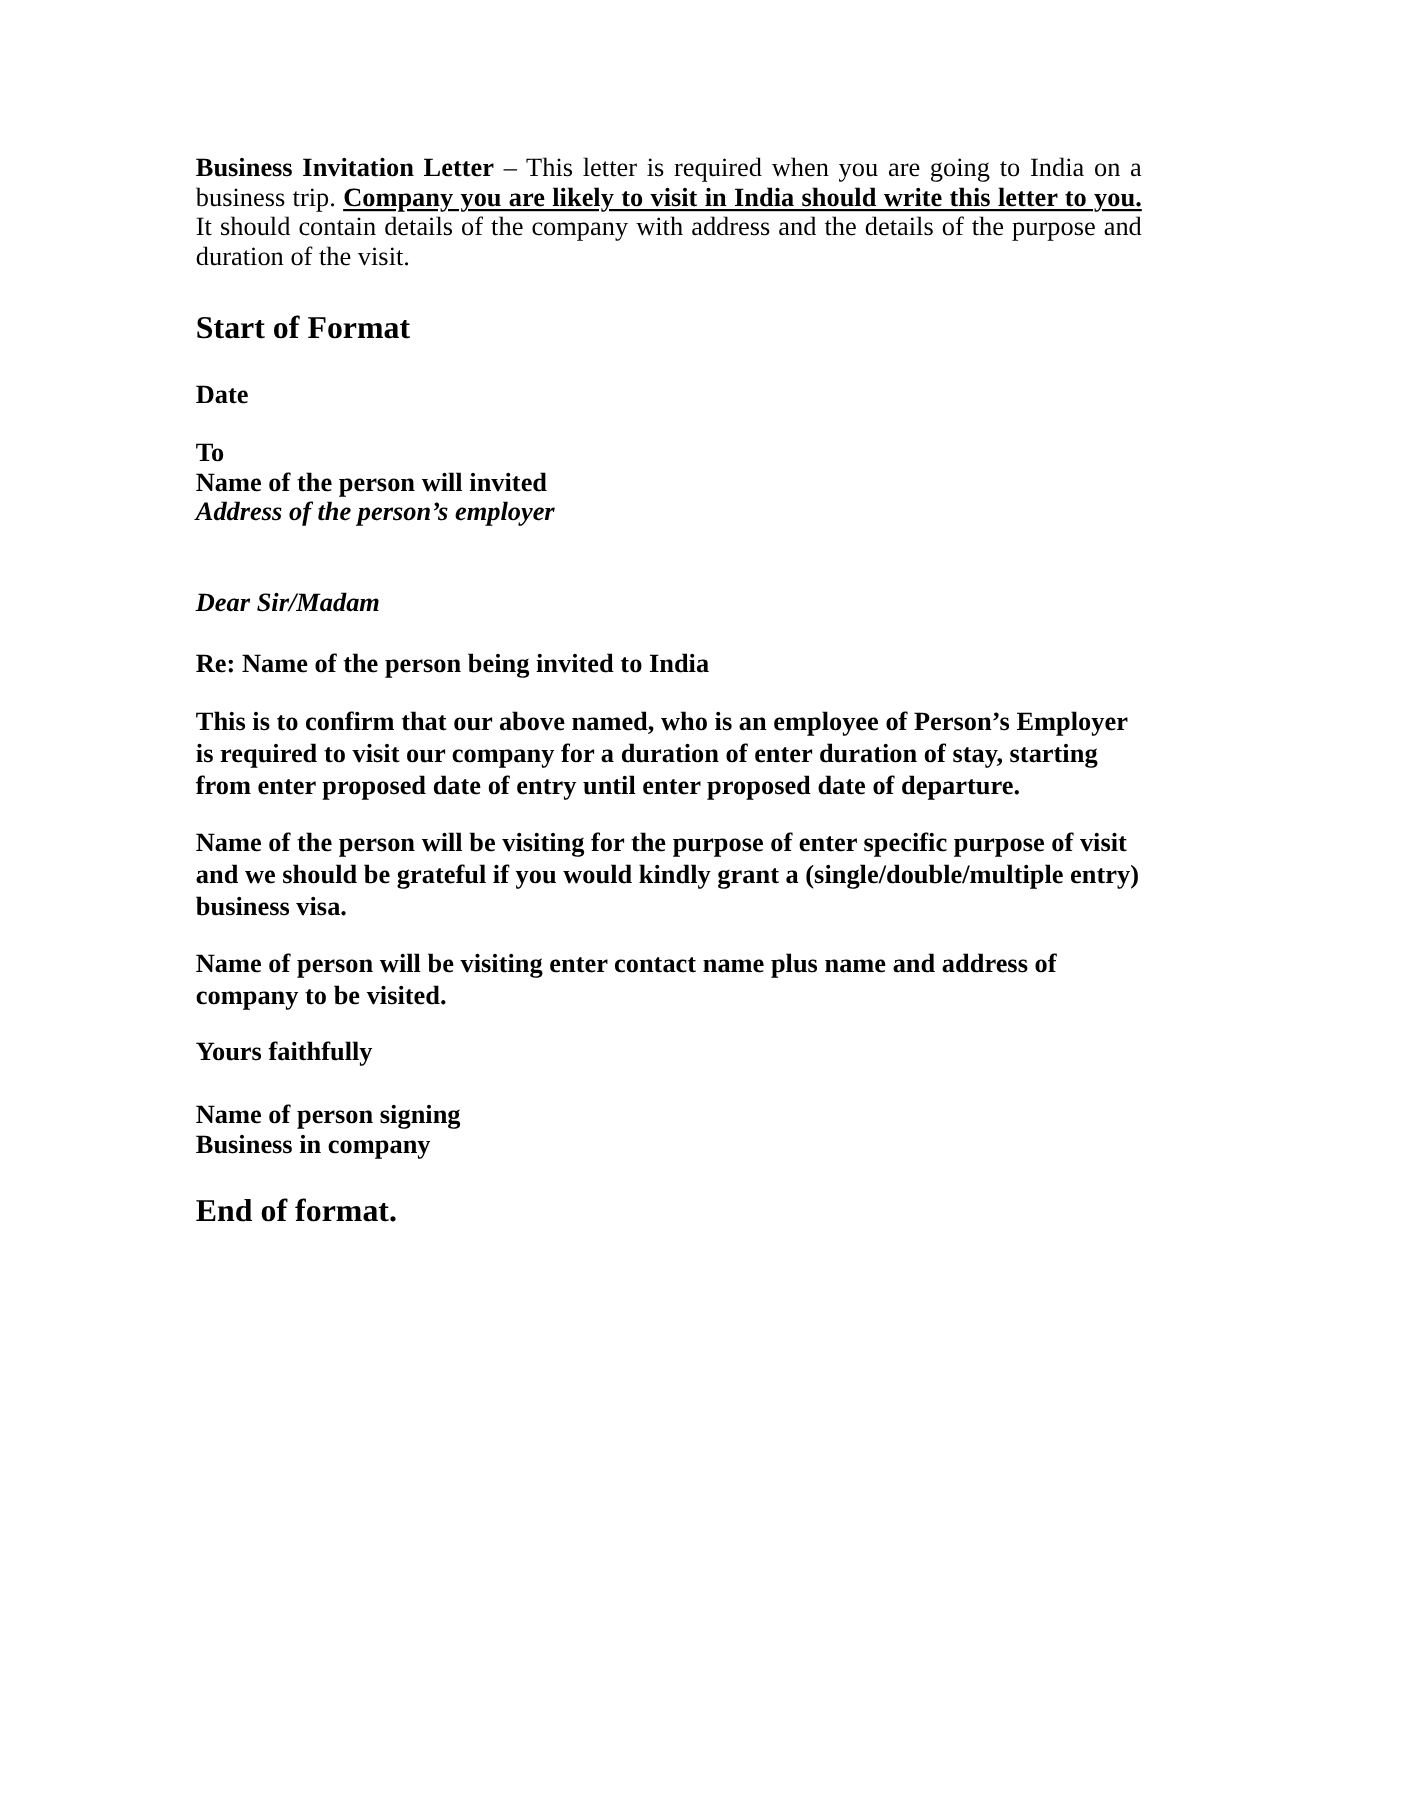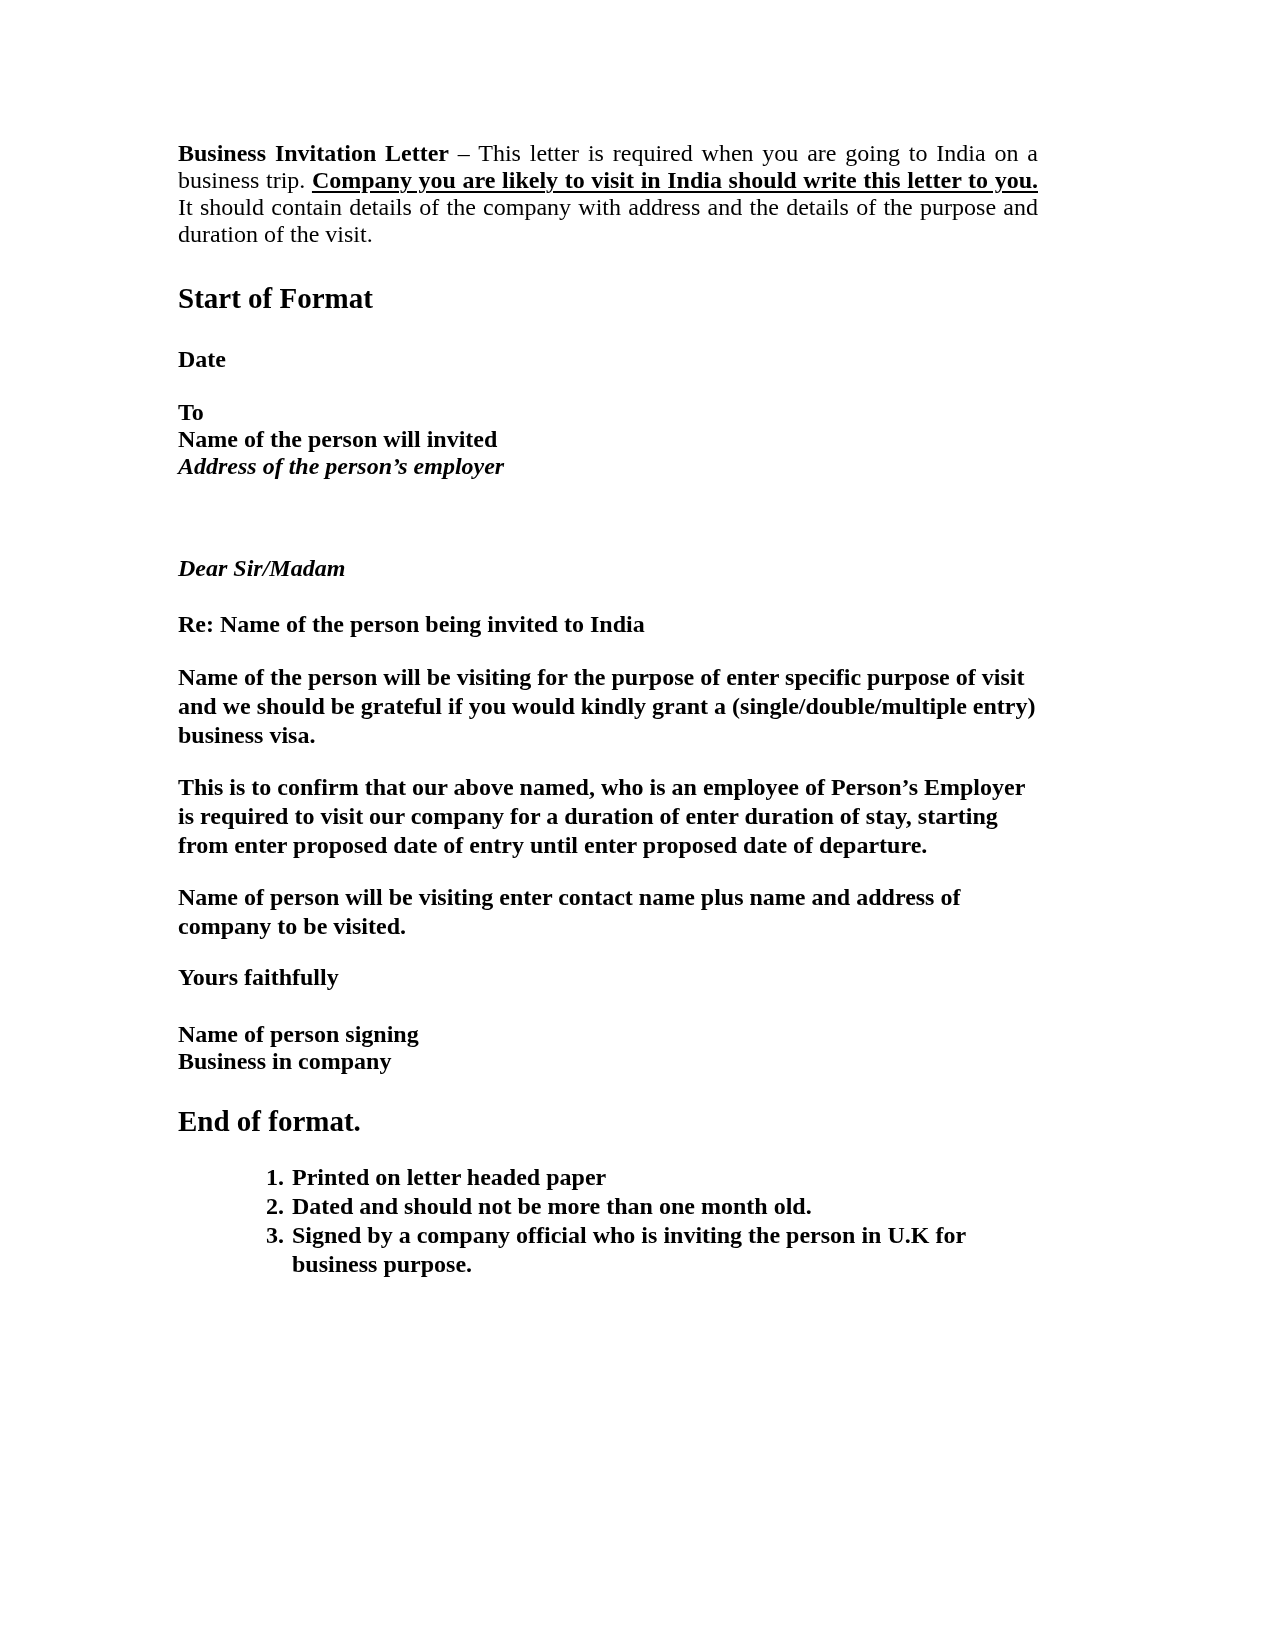--- a/index.html
+++ b/index.html
@@ -54,21 +54,21 @@
   }
   .para {
     font-size: 24px;
     line-height: 29px;
     font-weight: bold;
     margin: 0;
   }
   .italic { font-style: italic; }
 
   .mb-date    { margin-bottom: 26px; }
-  .mb-toblock { margin-bottom: 75px; }
+  .mb-toblock { margin-bottom: 55px; }
   .mb-dear    { margin-bottom: 29px; font-style: italic; }
   .mb-re      { margin-bottom: 25px; }
   .mb-para    { margin-bottom: 23px; }
   .mb-yours   { margin-bottom: 30px; }
   .mb-signer  { margin-bottom: 28px; }
 
   .requirements-heading {
     font-size: 24px;
     line-height: 28px;
     font-weight: bold;
@@ -104,36 +104,31 @@
     <div class="mb-toblock">
       <p class="line">To</p>
       <p class="line">Name of the person will invited</p>
       <p class="line italic">Address of the person’s employer</p>
     </div>
 
     <p class="line mb-dear">Dear Sir/Madam</p>
 
     <p class="line mb-re">Re: Name of the person being invited to India</p>
 
+    <p class="para mb-para">This is to confirm that our above named, who is an employee of Person’s Employer is required to visit our company for a duration of enter duration of stay, starting from  enter proposed date of entry until enter proposed date of departure.</p>
+
     <p class="para mb-para">Name of the person will be visiting for the purpose of enter specific purpose of visit and we should be grateful if you would kindly grant a (single/double/multiple entry) business visa.</p>
-
-    <p class="para mb-para">This is to confirm that our above named, who is an employee of Person’s Employer is required to visit our company for a duration of enter duration of stay, starting from  enter proposed date of entry until enter proposed date of departure.</p>
 
     <p class="para mb-para">Name of person will be visiting enter contact name plus name and address of company to be visited.</p>
 
     <p class="line mb-yours">Yours faithfully</p>
 
     <div class="mb-signer">
       <p class="line">Name of person signing</p>
       <p class="line">Business in company</p>
     </div>
 
     <h2 class="heading-lg heading-end">End of format.</h2>
 
 
-    <ol class="requirements">
-      <li>Printed on letter headed paper</li>
-      <li>Dated and should not be more than one month old.</li>
-      <li>Signed by a company official who is inviting the person in U.K for business purpose.</li>
-    </ol>
 
   </div>
 </div>
 
 </body></html>

